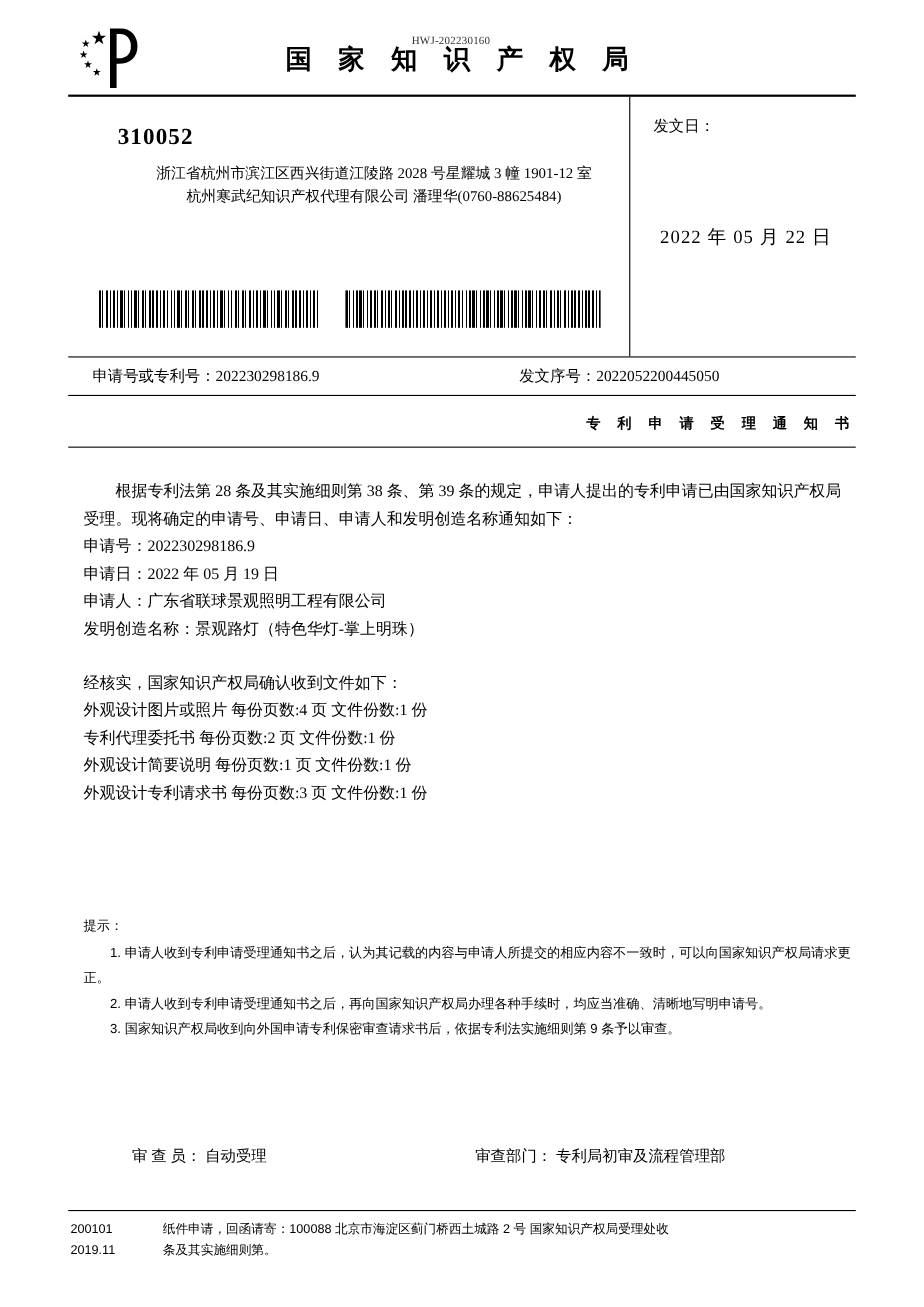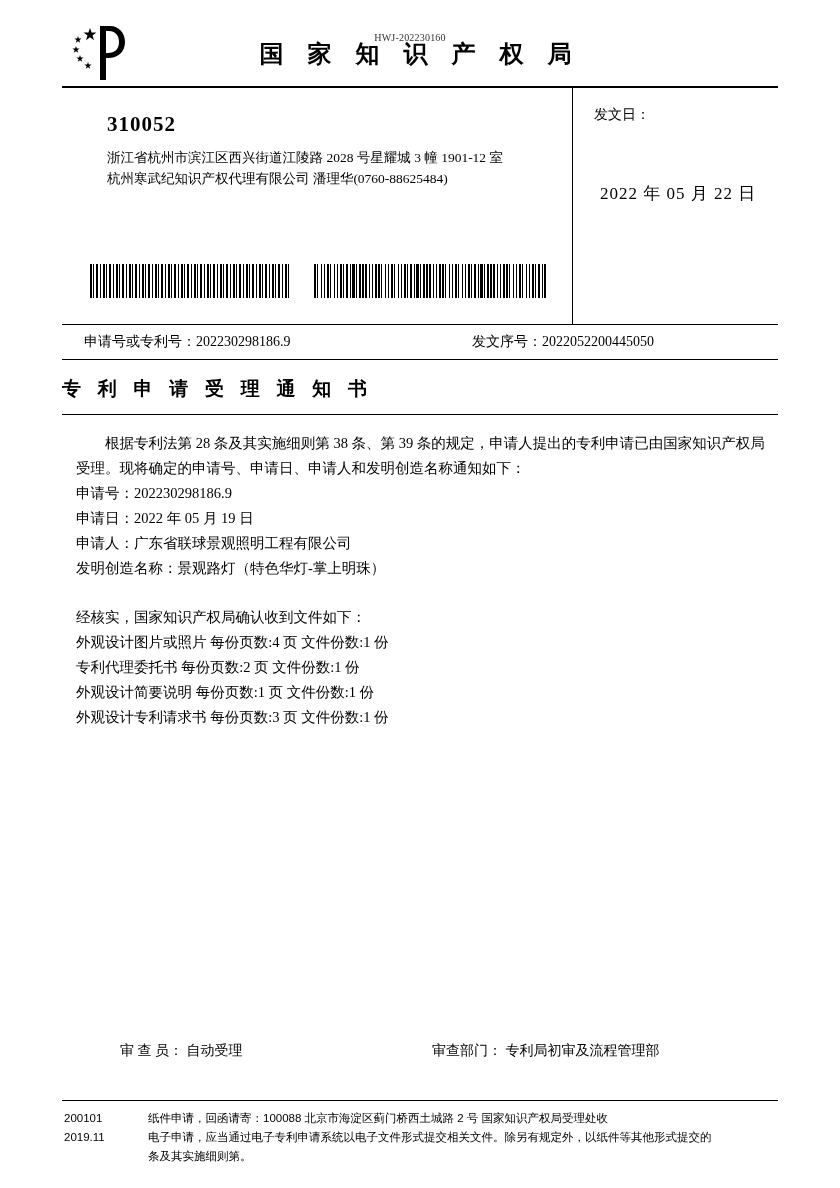--- a/index.html
+++ b/index.html
@@ -77,21 +77,21 @@
   .postcode {
     font-size: 21px;
     font-weight: bold;
     letter-spacing: 1px;
     margin-bottom: 10px;
     font-family: "Liberation Serif", serif;
   }
   .addr-line {
     font-size: 13.5px;
     line-height: 21px;
-    text-align: left;
+    text-align: center;
     padding-right: 10px;
   }
   .vline {
     position: absolute;
     left: 510px;
     top: 0;
     width: 0;
     height: 100%;
     border-left: 1.3px solid #000;
   }
@@ -103,21 +103,21 @@
     height: 100%;
     padding-top: 18px;
     box-sizing: border-box;
   }
   .date-label {
     font-size: 14px;
     padding-left: 8px;
   }
   .date-value {
     font-size: 17px;
-    margin-top: 58px;
+    margin-top: 80px;
     padding-left: 14px;
     letter-spacing: 1px;
   }
   
   .barcodes {
     position: absolute;
     left: 0;
     bottom: 26px;
     width: 510px;
     height: 34px;
@@ -162,25 +162,25 @@
   }
   .num-row .right {
     position: absolute;
     left: 382px;
     top: 8px;
     margin-left: 28px;
   }
   .num-row b { font-weight: normal; }
   
   .doc-title {
-    text-align: left;
-    font-size: 19px;
+    text-align: right;
+    font-size: 13px;
     font-weight: bold;
     letter-spacing: 6px;
-    margin: 16px 0 12px 0;
+    margin: 16px 0 24px 0;
     border-bottom: 1.5px solid #000;
     padding-bottom: 12px;
   }
   
   .body-text {
     font-size: 14.5px;
     line-height: 25px;
     padding: 4px 10px 0 14px;
   }
   .indent2 { text-indent: 2em; }
@@ -296,37 +296,42 @@
     <div>申请人：广东省联球景观照明工程有限公司</div>
     <div>发明创造名称：景观路灯（特色华灯-掌上明珠）</div>
     <div class="blankline"></div>
     <div>经核实，国家知识产权局确认收到文件如下：</div>
     <div>外观设计图片或照片  每份页数:4 页  文件份数:1 份</div>
     <div>专利代理委托书  每份页数:2 页  文件份数:1 份</div>
     <div>外观设计简要说明  每份页数:1 页  文件份数:1 份</div>
     <div>外观设计专利请求书  每份页数:3 页  文件份数:1 份</div>
   </div>
 
+  <div class="notes">
+    <div class="n-title">提示：</div>
+    <div class="n-item">1. 申请人收到专利申请受理通知书之后，认为其记载的内容与申请人所提交的相应内容不一致时，可以向国家知识产权局请求更正。</div>
+    <div class="n-item">2. 申请人收到专利申请受理通知书之后，再向国家知识产权局办理各种手续时，均应当准确、清晰地写明申请号。</div>
+    <div class="n-item">3. 国家知识产权局收到向外国申请专利保密审查请求书后，依据专利法实施细则第 9 条予以审查。</div>
+  </div>
 
   <div class="examiner">
     <div class="ex-left">
       <span>审 查 员：</span>
       <span>自动受理</span>
     </div>
     <div class="ex-right">
       <span>审查部门：</span>
       <span>专利局初审及流程管理部</span>
     </div>
   </div>
 
   <div class="footer">
     <div class="codes">
       <div>200101</div>
       <div>2019.11</div>
     </div>
     <div class="ftext">
       <div>纸件申请，回函请寄：100088 北京市海淀区蓟门桥西土城路 2 号   国家知识产权局受理处收</div>
-      <div>电子申请，应当通过电子专利申请系统以电子文件形式提交相关文件。除另有规定外，以纸件等其他形式提交的</div>
       <div>条及其实施细则第。</div>
     </div>
   </div>
 
 </div>
 
 </body></html>

